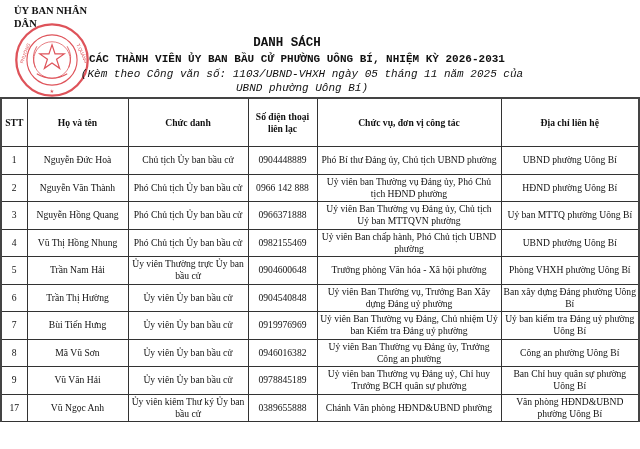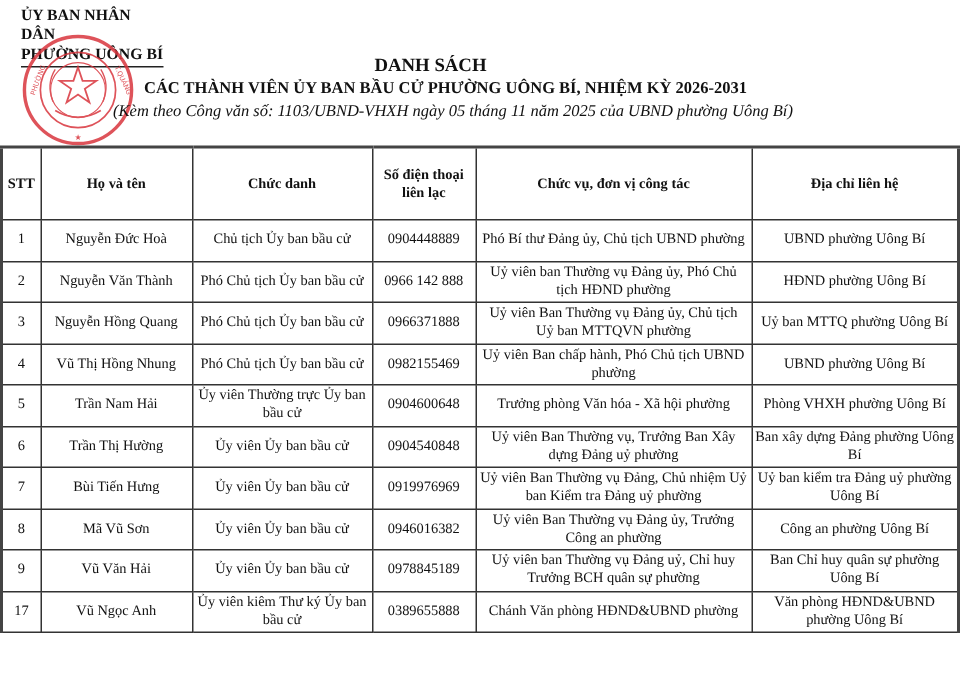--- a/index.html
+++ b/index.html
@@ -38,20 +38,21 @@
       width: 76px;
       height: 76px;
       opacity: 0.85;
     }
     .title-block {
       position: absolute;
       left: 0;
       top: 36px;
       width: 534px;
       text-align: center;
+      font-family: Liberation Mono, monospace;
     }
     .title1 {
       font-weight: bold;
       font-size: 12.5px;
       line-height: 15px;
       margin-left: 40px;
     }
     .title2 {
       font-weight: bold;
       font-size: 11px;
@@ -99,21 +100,20 @@
     table.members {
       border-left: 2px solid #444;
       border-right: 2px solid #444;
     }
   </style>
 </head>
 <body>
 
 <div class="org">
   <div>ỦY BAN NHÂN DÂN</div>
-  <div class="line2">PHƯỜNG UÔNG BÍ</div>
 </div>
 
 <svg class="stamp" viewBox="0 0 100 100">
   <circle cx="50" cy="50" r="47" fill="none" stroke="#d9363e" stroke-width="3"></circle>
   <circle cx="50" cy="50" r="33" fill="none" stroke="#d9363e" stroke-width="1.5"></circle>
   <circle cx="50" cy="50" r="24" fill="none" stroke="#d9363e" stroke-width="1"></circle>
   <polygon points="50,30 54,42 66,42 56,49 60,61 50,54 40,61 44,49 34,42 46,42" fill="none" stroke="#d9363e" stroke-width="1.6"></polygon>
   <path d="M30 68 Q50 80 70 68" fill="none" stroke="#d9363e" stroke-width="1.5"></path>
   <path d="M28 60 Q22 45 30 32" fill="none" stroke="#d9363e" stroke-width="1.2"></path>
   <path d="M72 60 Q78 45 70 32" fill="none" stroke="#d9363e" stroke-width="1.2"></path>

